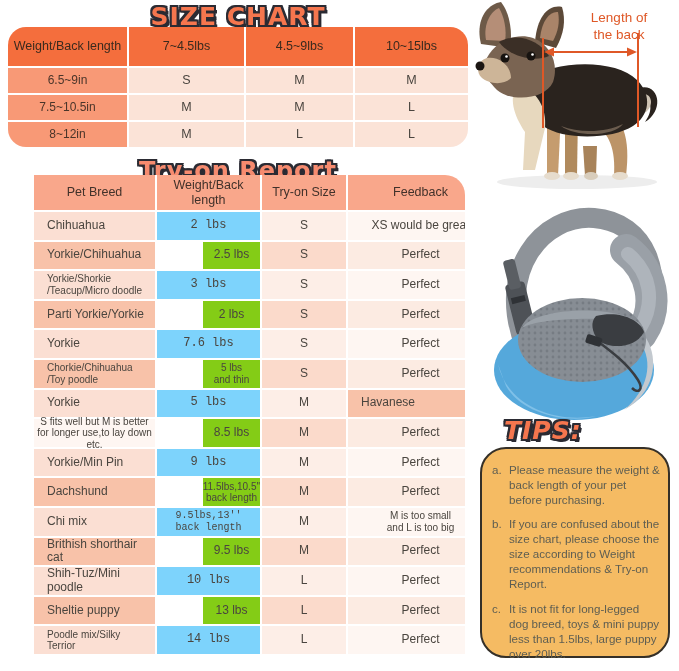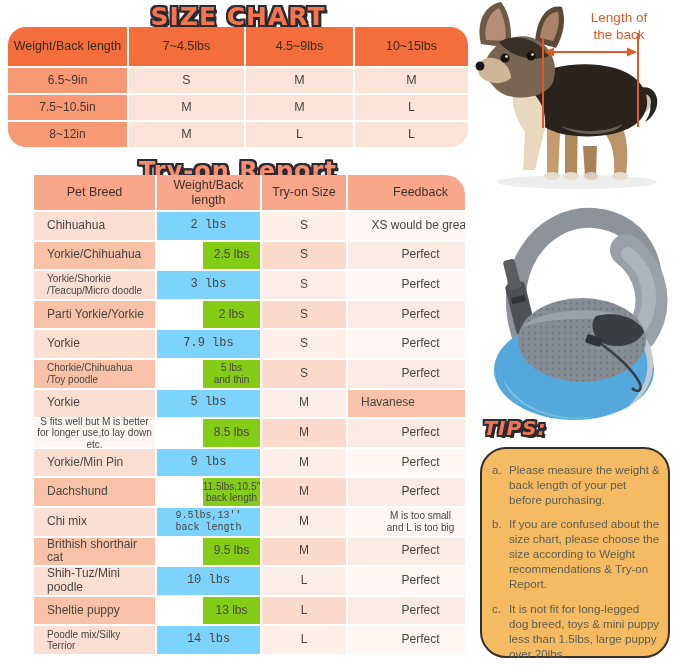--- a/index.html
+++ b/index.html
@@ -15,21 +15,21 @@
     font-family:"DejaVu Sans", sans-serif; font-weight:bold;
     letter-spacing:1px; color:#F5764E;
     text-shadow:
       -2px -2px 0 #2B2B33, 0 -2px 0 #2B2B33, 2px -2px 0 #2B2B33,
       -2px 0 0 #2B2B33, 2px 0 0 #2B2B33,
       -2px 2px 0 #2B2B33, 0 2px 0 #2B2B33, 2px 2px 0 #2B2B33,
       3px 3px 0 #2B2B33;
   }
   .size-title { left:0; top:2px; width:476px; font-size:25px; }
   .t2-title   { left:0; top:157px; width:476px; font-size:24px; color:#F68B6F; }
-  .tips-title { left:455px; top:416px; width:120px; text-align:center; font-size:20px; font-style:italic; }
+  .tips-title { left:504px; top:416px; width:120px; text-align:left; font-size:25px; font-style:italic; }
 
   
   .grid { position:absolute; display:grid; gap:2px; background:#fff; overflow:hidden; }
   .c {
     display:flex; align-items:center; justify-content:center; text-align:center;
     white-space:pre-line; line-height:1.15; color:#4A453F; font-size:12px;
   }
   .c.sm { font-size:10px; }
 
   
@@ -119,21 +119,21 @@
       <div class="c lt col0 sm">Yorkie/Shorkie
 /Teacup/Micro doodle</div>
       <div class="c lt col1">3 lbs</div>
       <div class="c lt col2">S</div>
       <div class="c lt col3">Perfect</div>
       <div class="c dk col0">Parti Yorkie/Yorkie</div>
       <div class="c dk col1">2 lbs</div>
       <div class="c dk col2">S</div>
       <div class="c dk col3">Perfect</div>
       <div class="c lt col0">Yorkie</div>
-      <div class="c lt col1">7.9 lbs</div>
+      <div class="c lt col1">7.6 lbs</div>
       <div class="c lt col2">S</div>
       <div class="c lt col3">Perfect</div>
       <div class="c dk col0 sm">Chorkie/Chihuahua
 /Toy poodle</div>
       <div class="c dk col1 sm">5 lbs
 and thin</div>
       <div class="c dk col2">S</div>
       <div class="c dk col3">Perfect</div>
       <div class="c lt col0">Yorkie</div>
       <div class="c lt col1">5 lbs</div>

